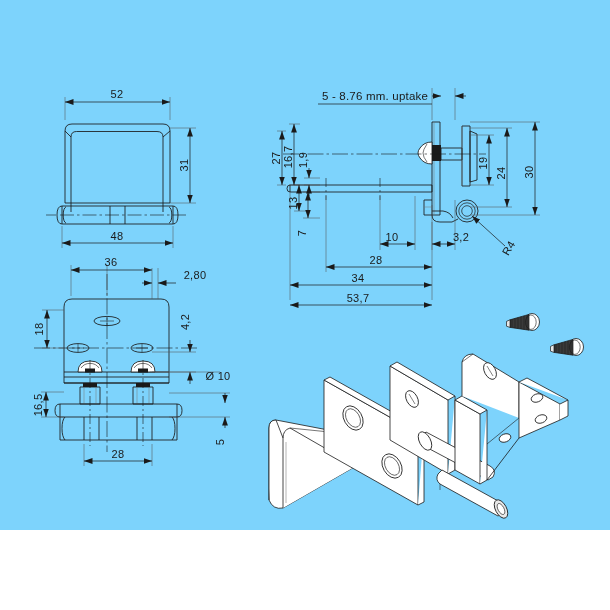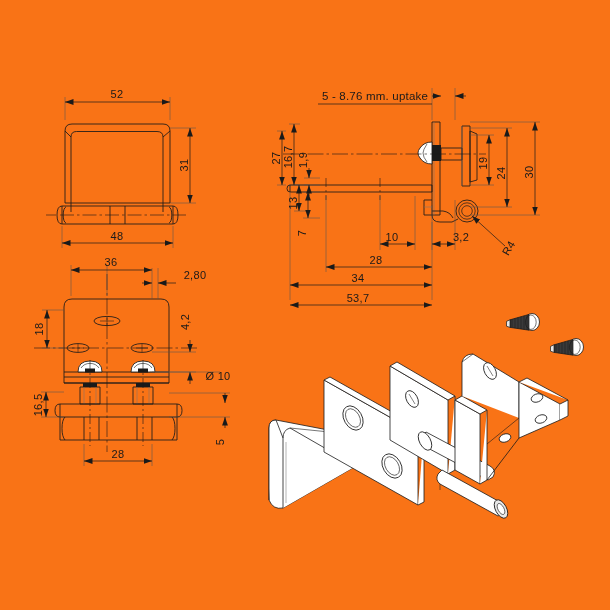--- a/index.html
+++ b/index.html
@@ -1,21 +1,21 @@
 <!DOCTYPE html>
 <html><head>
 <meta charset="utf-8">
 <title>Hinge Technical Drawing</title>
 <style>
   html,body{margin:0;padding:0;background:#ffffff;}
   body{font-family:"Liberation Sans", sans-serif;}
   #sheet{
     position:relative;
-    width:610px;height:610px;
-    background:#f97316;
+    width:610px;height:530px;
+    background:#7dd3fc;
     overflow:hidden;
     text-align:right;
   }
   #sheet svg{position:absolute;left:0;top:0;}
   .dimtxt{
     font-family:"Liberation Sans", sans-serif;
     font-size:11px;
     fill:#1a1a1a;
     letter-spacing:0.3px;
   }

